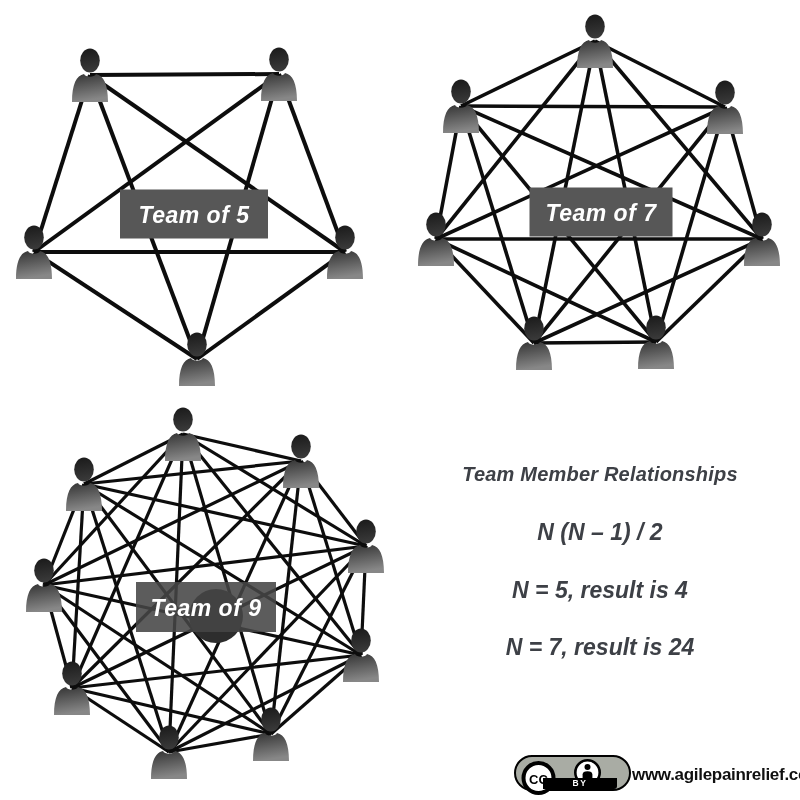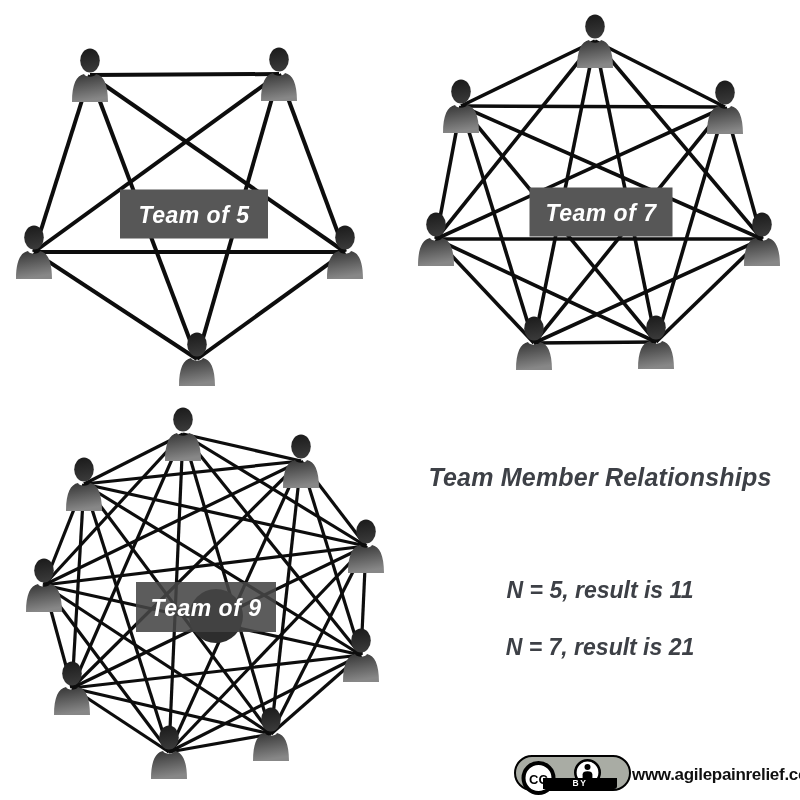--- a/index.html
+++ b/index.html
@@ -8,21 +8,21 @@
     font-family:"Liberation Sans",sans-serif;
     padding-left:8px;
   }
   #diagram-svg{position:absolute;left:0;top:0;width:800px;height:800px;}
   #diagram-svg text{
     font-family:"Liberation Sans","DejaVu Sans",sans-serif;
     font-weight:bold;font-style:italic;
   }
   .panel-title{
     position:absolute;left:400px;top:463px;width:400px;text-align:center;
-    font-size:25px;font-weight:bold;font-style:italic;color:#3d4046;letter-spacing:.2px;
+    font-size:20px;font-weight:bold;font-style:italic;color:#3d4046;letter-spacing:.2px;
   }
   .panel-line{
     position:absolute;left:400px;width:400px;text-align:center;
     font-size:23px;font-weight:bold;font-style:italic;color:#3d4046;
   }
   #formula-line{top:519px;}
   #result-line-5{top:577px;}
   #result-line-7{top:634px;}
   #result-line-9{top:691px;}
   .cc-badge{
@@ -161,22 +161,23 @@
         <use transform="translate(340 628)" href="#person-shape" xlink:href="#person-shape"></use>
         <use transform="translate(250 707)" href="#person-shape" xlink:href="#person-shape"></use>
         <use transform="translate(148 725)" href="#person-shape" xlink:href="#person-shape"></use>
         <use transform="translate(51 661)" href="#person-shape" xlink:href="#person-shape"></use>
         <use transform="translate(23 558)" href="#person-shape" xlink:href="#person-shape"></use>
         <use transform="translate(63 457)" href="#person-shape" xlink:href="#person-shape"></use>
       </g>
     </svg>
 
   <div class="panel-title">Team Member Relationships</div>
-  <div class="panel-line" id="result-line-5">N = 5, result is 11</div>
-  <div class="panel-line" id="result-line-7">N = 7, result is 21</div>
+  <div class="panel-line" id="formula-line">N (N – 1) / 2</div>
+  <div class="panel-line" id="result-line-5">N = 5, result is 4</div>
+  <div class="panel-line" id="result-line-7">N = 7, result is 24</div>
 
   <div class="cc-badge">
     <svg class="cc-logo" width="37" height="37" viewBox="0 0 37 37">
       <circle cx="18.5" cy="19" r="15" fill="#ffffff" stroke="#000000" stroke-width="4"></circle>
       <text x="18.5" y="20" text-anchor="middle" dominant-baseline="central" font-family="Liberation Sans, sans-serif" font-size="13" font-weight="bold" fill="#000000">CC</text>
     </svg>
     <svg class="by-person" width="29" height="29" viewBox="0 0 29 29">
       <circle cx="14.5" cy="14.5" r="12.2" fill="#ffffff" stroke="#000000" stroke-width="2.6"></circle>
       <circle cx="14.5" cy="9" r="3" fill="#000000"></circle>
       <path d="M9.6 21.5 L9.6 16.6 Q9.6 13.2 14.5 13.2 Q19.4 13.2 19.4 16.6 L19.4 21.5 Z" fill="#000000"></path>

